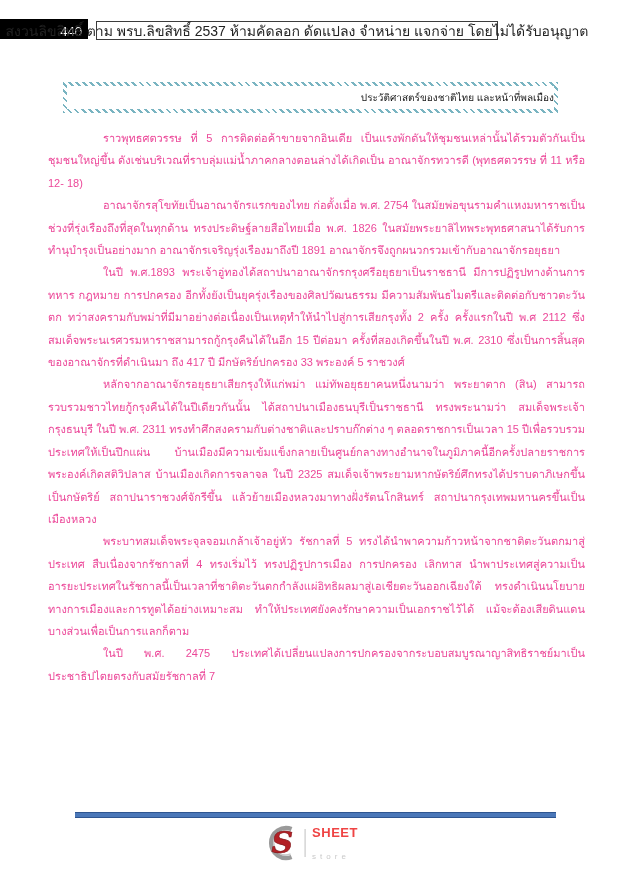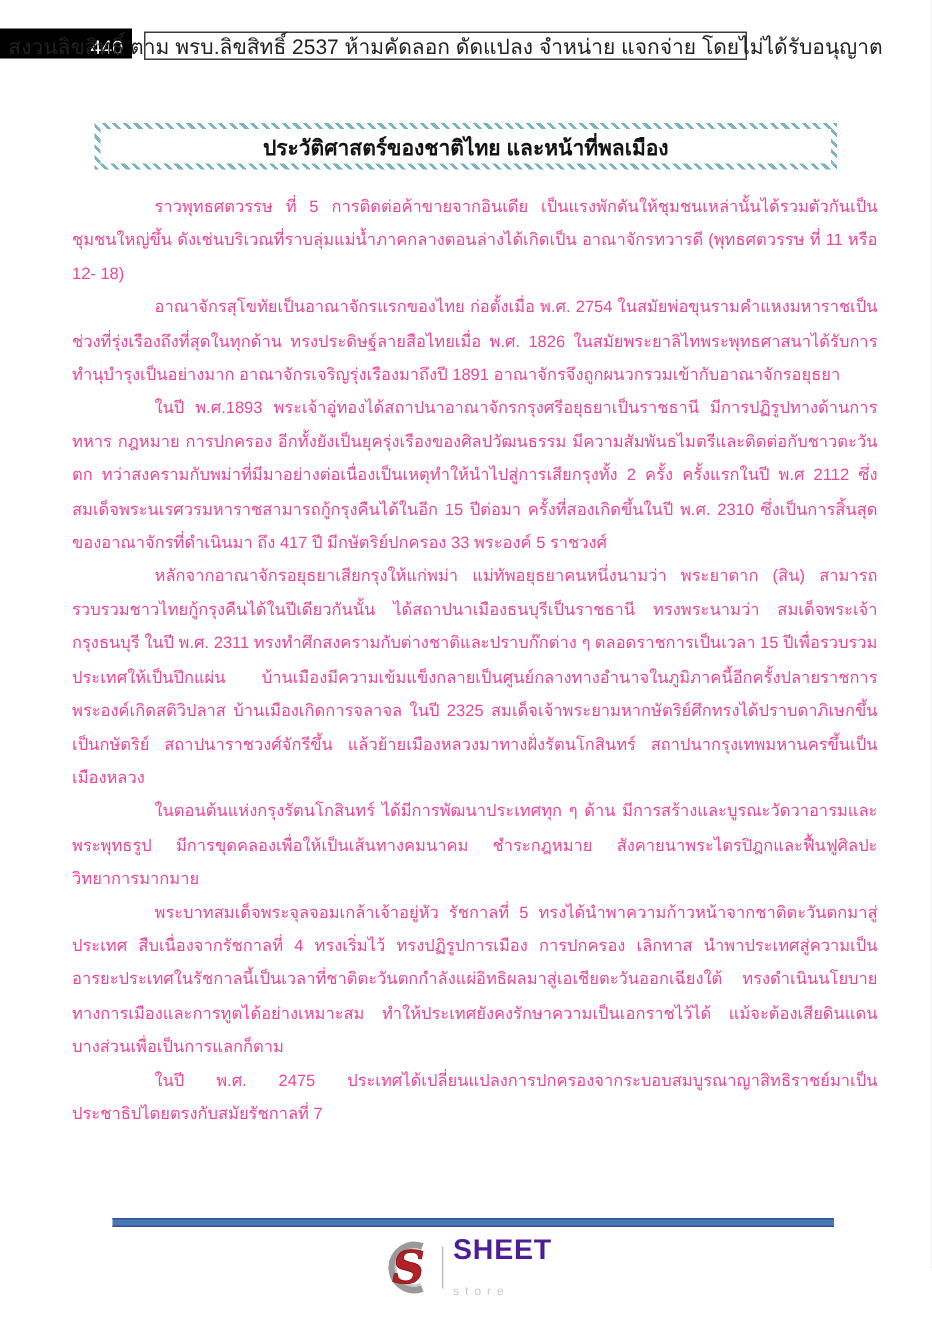--- a/index.html
+++ b/index.html
@@ -45,23 +45,23 @@
 
   
   .title-box {
     position: absolute;
     left: 63px; top: 82px;
     width: 495px; height: 31px;
     border: 4px solid #8fbfca;
     border-image: repeating-linear-gradient(45deg, #79b4c1 0 2px, #ffffff 2px 5px) 4;
     display: flex;
     align-items: center;
-    justify-content: center;
-    font-size: 14px;
-    font-weight: bold;
+    justify-content: flex-end;
+    font-size: 10px;
+    font-weight: normal;
     color: #141414;
   }
 
   
   .body-text {
     position: absolute;
     left: 48px; top: 127px;
     width: 537px;
     font-size: 11px;
     line-height: 22.4px;
@@ -90,23 +90,23 @@
     align-items: center;
     gap: 7px;
   }
   .logo-icon { width: 34px; height: 38px; display: block; }
   .logo-divider {
     width: 1px; height: 28px;
     background: #bfbfbf;
   }
   .logo-textwrap { display: flex; flex-direction: column; line-height: 1; }
   .logo-main {
-    font-size: 19px;
+    font-size: 13px;
     font-weight: bold;
-    color: #4c1d95;
+    color: #ef4444;
     letter-spacing: 0.5px;
   }
   .logo-sub {
     font-size: 8px;
     color: #c9c9c9;
     letter-spacing: 4px;
     margin-top: 14px;
   }
 </style>
 </head>
@@ -123,21 +123,20 @@
 
   <div class="title-box">
     <span>ประวัติศาสตร์ของชาติไทย และหน้าที่พลเมือง</span>
   </div>
 
   <div class="body-text">
     <p>ราวพุทธศตวรรษ ที่ 5 การติดต่อค้าขายจากอินเดีย เป็นแรงพักดันให้ชุมชนเหล่านั้นได้รวมตัวกันเป็นชุมชนใหญ่ขึ้น ดังเช่นบริเวณที่ราบลุ่มแม่น้ำภาคกลางตอนล่างได้เกิดเป็น อาณาจักรทวารดี (พุทธศตวรรษ ที่ 11 หรือ 12- 18)</p>
     <p>อาณาจักรสุโขทัยเป็นอาณาจักรแรกของไทย ก่อตั้งเมื่อ พ.ศ. 2754 ในสมัยพ่อขุนรามคำแหงมหาราชเป็นช่วงที่รุ่งเรืองถึงที่สุดในทุกด้าน ทรงประดิษฐ์ลายสือไทยเมื่อ พ.ศ. 1826 ในสมัยพระยาลิไทพระพุทธศาสนาได้รับการทำนุบำรุงเป็นอย่างมาก อาณาจักรเจริญรุ่งเรืองมาถึงปี 1891 อาณาจักรจึงถูกผนวกรวมเข้ากับอาณาจักรอยุธยา</p>
     <p>ในปี พ.ศ.1893 พระเจ้าอู่ทองได้สถาปนาอาณาจักรกรุงศรีอยุธยาเป็นราชธานี มีการปฏิรูปทางด้านการทหาร กฎหมาย การปกครอง อีกทั้งยังเป็นยุครุ่งเรืองของศิลปวัฒนธรรม มีความสัมพันธไมตรีและติดต่อกับชาวตะวันตก ทว่าสงครามกับพม่าที่มีมาอย่างต่อเนื่องเป็นเหตุทำให้นำไปสู่การเสียกรุงทั้ง 2 ครั้ง ครั้งแรกในปี พ.ศ 2112 ซึ่งสมเด็จพระนเรศวรมหาราชสามารถกู้กรุงคืนได้ในอีก 15 ปีต่อมา ครั้งที่สองเกิดขึ้นในปี พ.ศ. 2310 ซึ่งเป็นการสิ้นสุดของอาณาจักรที่ดำเนินมา ถึง 417 ปี มีกษัตริย์ปกครอง 33 พระองค์ 5 ราชวงศ์</p>
     <p>หลักจากอาณาจักรอยุธยาเสียกรุงให้แก่พม่า แม่ทัพอยุธยาคนหนึ่งนามว่า พระยาตาก (สิน) สามารถรวบรวมชาวไทยกู้กรุงคืนได้ในปีเดียวกันนั้น ได้สถาปนาเมืองธนบุรีเป็นราชธานี ทรงพระนามว่า สมเด็จพระเจ้ากรุงธนบุรี ในปี พ.ศ. 2311 ทรงทำศึกสงครามกับต่างชาติและปราบก๊กต่าง ๆ ตลอดราชการเป็นเวลา 15 ปีเพื่อรวบรวมประเทศให้เป็นปึกแผ่น บ้านเมืองมีความเข้มแข็งกลายเป็นศูนย์กลางทางอำนาจในภูมิภาคนี้อีกครั้งปลายราชการพระองค์เกิดสติวิปลาส บ้านเมืองเกิดการจลาจล ในปี 2325 สมเด็จเจ้าพระยามหากษัตริย์ศึกทรงได้ปราบดาภิเษกขึ้นเป็นกษัตริย์ สถาปนาราชวงศ์จักรีขึ้น แล้วย้ายเมืองหลวงมาทางฝั่งรัตนโกสินทร์ สถาปนากรุงเทพมหานครขึ้นเป็นเมืองหลวง</p>
-    <p>ในตอนต้นแห่งกรุงรัตนโกสินทร์ ได้มีการพัฒนาประเทศทุก ๆ ด้าน มีการสร้างและบูรณะวัดวาอารมและพระพุทธรูป มีการขุดคลองเพื่อให้เป็นเส้นทางคมนาคม ชำระกฎหมาย สังคายนาพระไตรปิฎกและฟื้นฟูศิลปะวิทยาการมากมาย</p>
     <p>พระบาทสมเด็จพระจุลจอมเกล้าเจ้าอยู่หัว รัชกาลที่ 5 ทรงได้นำพาความก้าวหน้าจากชาติตะวันตกมาสู่ประเทศ สืบเนื่องจากรัชกาลที่ 4 ทรงเริ่มไว้ ทรงปฏิรูปการเมือง การปกครอง เลิกทาส นำพาประเทศสู่ความเป็นอารยะประเทศในรัชกาลนี้เป็นเวลาที่ชาติตะวันตกกำลังแผ่อิทธิผลมาสู่เอเชียตะวันออกเฉียงใต้ ทรงดำเนินนโยบายทางการเมืองและการทูตได้อย่างเหมาะสม ทำให้ประเทศยังคงรักษาความเป็นเอกราชไว้ได้ แม้จะต้องเสียดินแดนบางส่วนเพื่อเป็นการแลกก็ตาม</p>
     <p>ในปี พ.ศ. 2475 ประเทศได้เปลี่ยนแปลงการปกครองจากระบอบสมบูรณาญาสิทธิราชย์มาเป็นประชาธิปไตยตรงกับสมัยรัชกาลที่ 7</p>
   </div>
 
   <div class="footer-bar"></div>
   <div class="logo">
     <svg class="logo-icon" viewBox="0 0 34 38">
 
       <path d="M28,5 A15 15 0 1 0 28,33" fill="none" stroke="#9a9a9a" stroke-width="4.5"></path>
       <path d="M27,8 A12 12 0 1 0 27,30" fill="none" stroke="#c9c9c9" stroke-width="1.5"></path>

